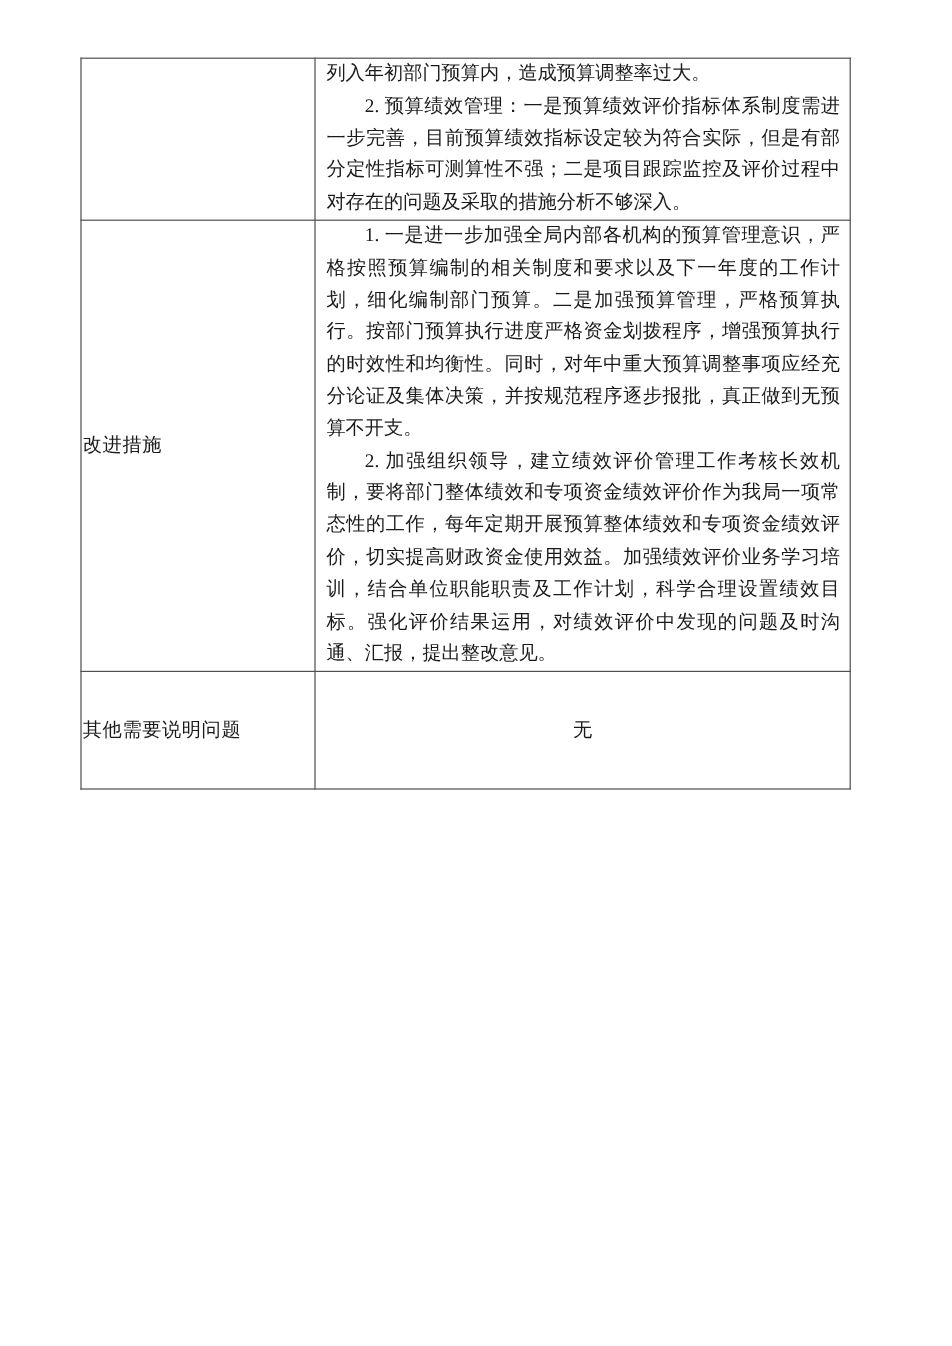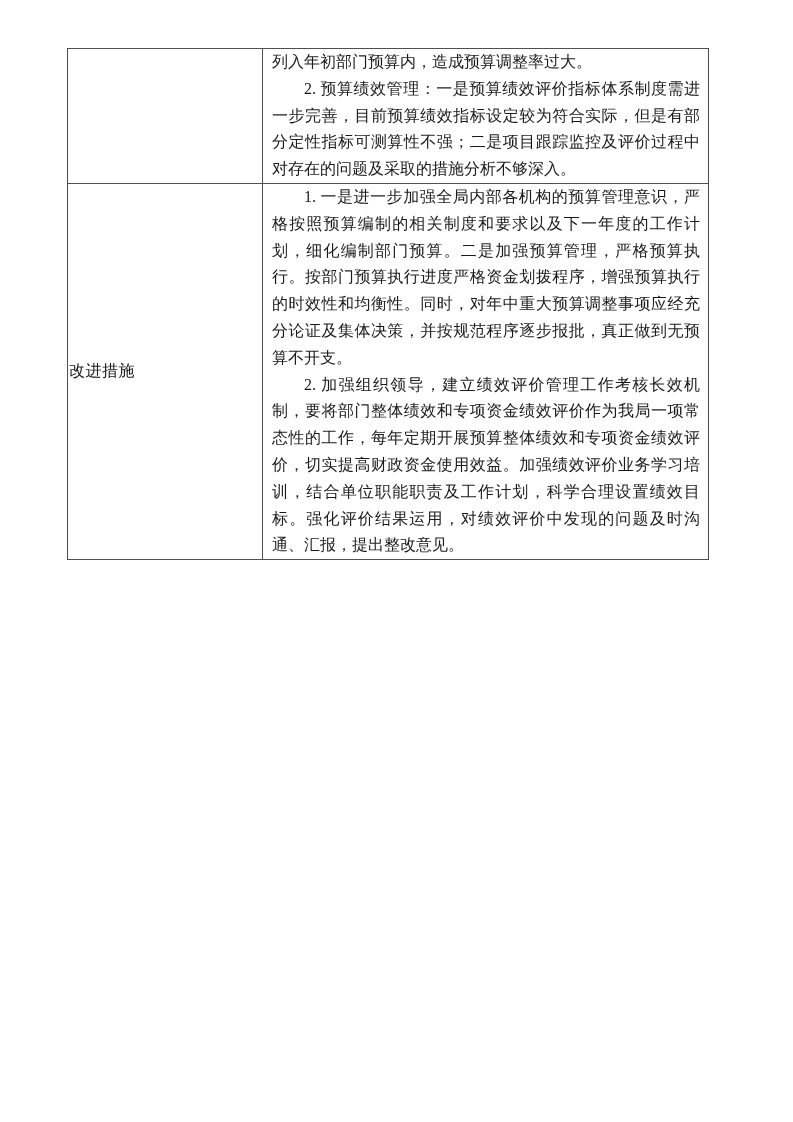--- a/index.html
+++ b/index.html
@@ -80,15 +80,19 @@
           <p class="para indent">2. 预算绩效管理：一是预算绩效评价指标体系制度需进一步完善，目前预算绩效指标设定较为符合实际，但是有部分定性指标可测算性不强；二是项目跟踪监控及评价过程中对存在的问题及采取的措施分析不够深入。</p>
         </td>
       </tr>
       <tr class="row-measures">
         <td class="label-cell">改进措施</td>
         <td class="content-cell">
           <p class="para indent">1. 一是进一步加强全局内部各机构的预算管理意识，严格按照预算编制的相关制度和要求以及下一年度的工作计划，细化编制部门预算。二是加强预算管理，严格预算执行。按部门预算执行进度严格资金划拨程序，增强预算执行的时效性和均衡性。同时，对年中重大预算调整事项应经充分论证及集体决策，并按规范程序逐步报批，真正做到无预算不开支。</p>
           <p class="para indent">2. 加强组织领导，建立绩效评价管理工作考核长效机制，要将部门整体绩效和专项资金绩效评价作为我局一项常态性的工作，每年定期开展预算整体绩效和专项资金绩效评价，切实提高财政资金使用效益。加强绩效评价业务学习培训，结合单位职能职责及工作计划，科学合理设置绩效目标。强化评价结果运用，对绩效评价中发现的问题及时沟通、汇报，提出整改意见。</p>
         </td>
       </tr>
+      <tr class="row-other">
+        <td class="label-cell">其他需要说明问题</td>
+        <td class="content-cell center-cell">无</td>
+      </tr>
     </tbody>
   </table>
 </div>
 
 </body></html>

